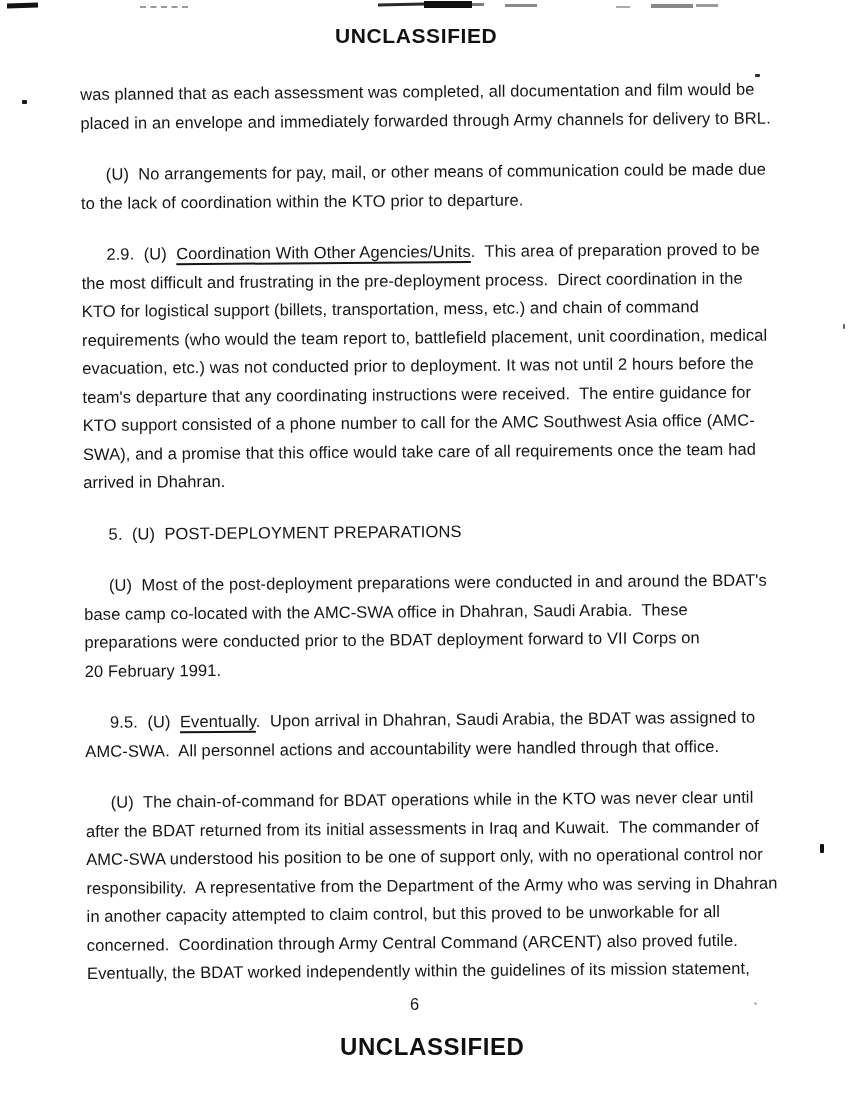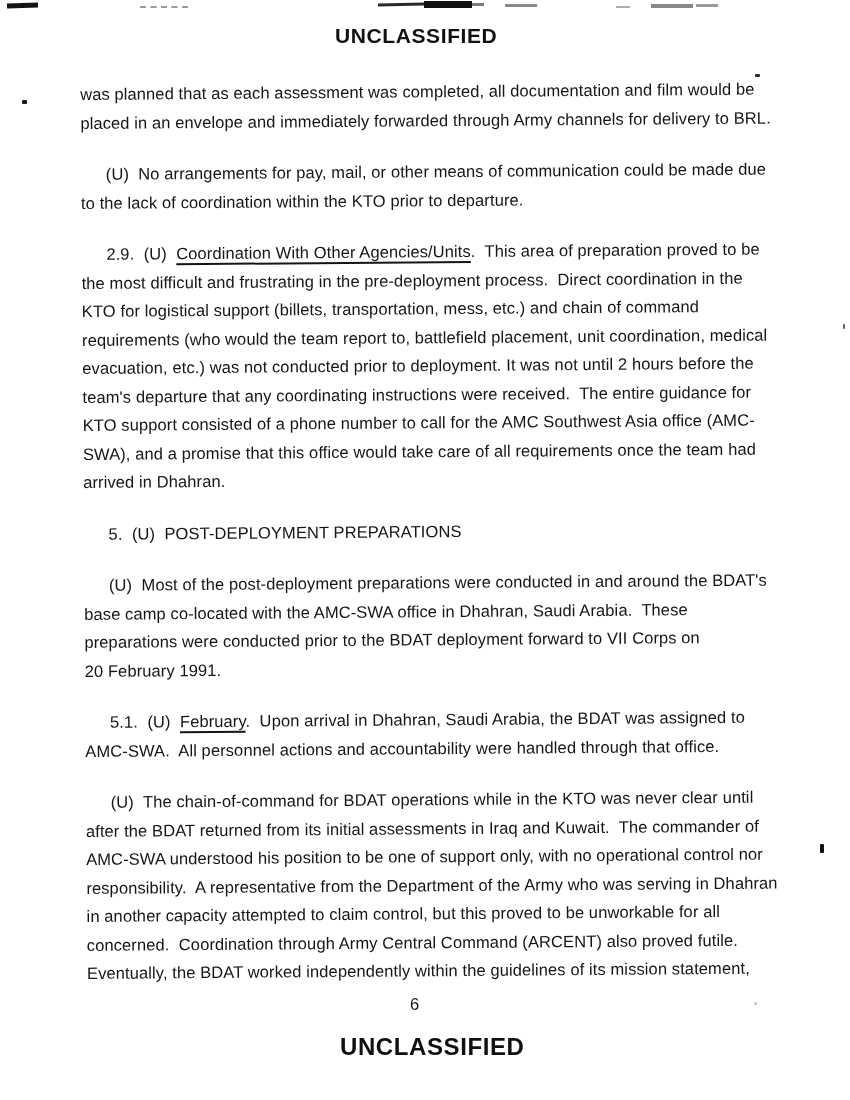--- a/index.html
+++ b/index.html
@@ -109,21 +109,21 @@
       <div class="para">
         <div class="line indent"><span>5.  (U)  POST-DEPLOYMENT PREPARATIONS</span></div>
       </div>
       <div class="para">
         <div class="line indent"><span>(U)  Most of the post-deployment preparations were conducted in and around the BDAT's</span></div>
         <div class="line"><span>base camp co-located with the AMC-SWA office in Dhahran, Saudi Arabia.  These</span></div>
         <div class="line"><span>preparations were conducted prior to the BDAT deployment forward to VII Corps on</span></div>
         <div class="line"><span>20 February 1991.</span></div>
       </div>
       <div class="para">
-        <div class="line indent"><span>5.1.  (U)  </span><span class="u">February</span><span>.  Upon arrival in Dhahran, Saudi Arabia, the BDAT was assigned to</span></div>
+        <div class="line indent"><span>9.5.  (U)  </span><span class="u">Eventually</span><span>.  Upon arrival in Dhahran, Saudi Arabia, the BDAT was assigned to</span></div>
         <div class="line"><span>AMC-SWA.  All personnel actions and accountability were handled through that office.</span></div>
       </div>
       <div class="para">
         <div class="line indent"><span>(U)  The chain-of-command for BDAT operations while in the KTO was never clear until</span></div>
         <div class="line"><span>after the BDAT returned from its initial assessments in Iraq and Kuwait.  The commander of</span></div>
         <div class="line"><span>AMC-SWA understood his position to be one of support only, with no operational control nor</span></div>
         <div class="line"><span>responsibility.  A representative from the Department of the Army who was serving in Dhahran</span></div>
         <div class="line"><span>in another capacity attempted to claim control, but this proved to be unworkable for all</span></div>
         <div class="line"><span>concerned.  Coordination through Army Central Command (ARCENT) also proved futile.</span></div>
         <div class="line"><span>Eventually, the BDAT worked independently within the guidelines of its mission statement,</span></div>

